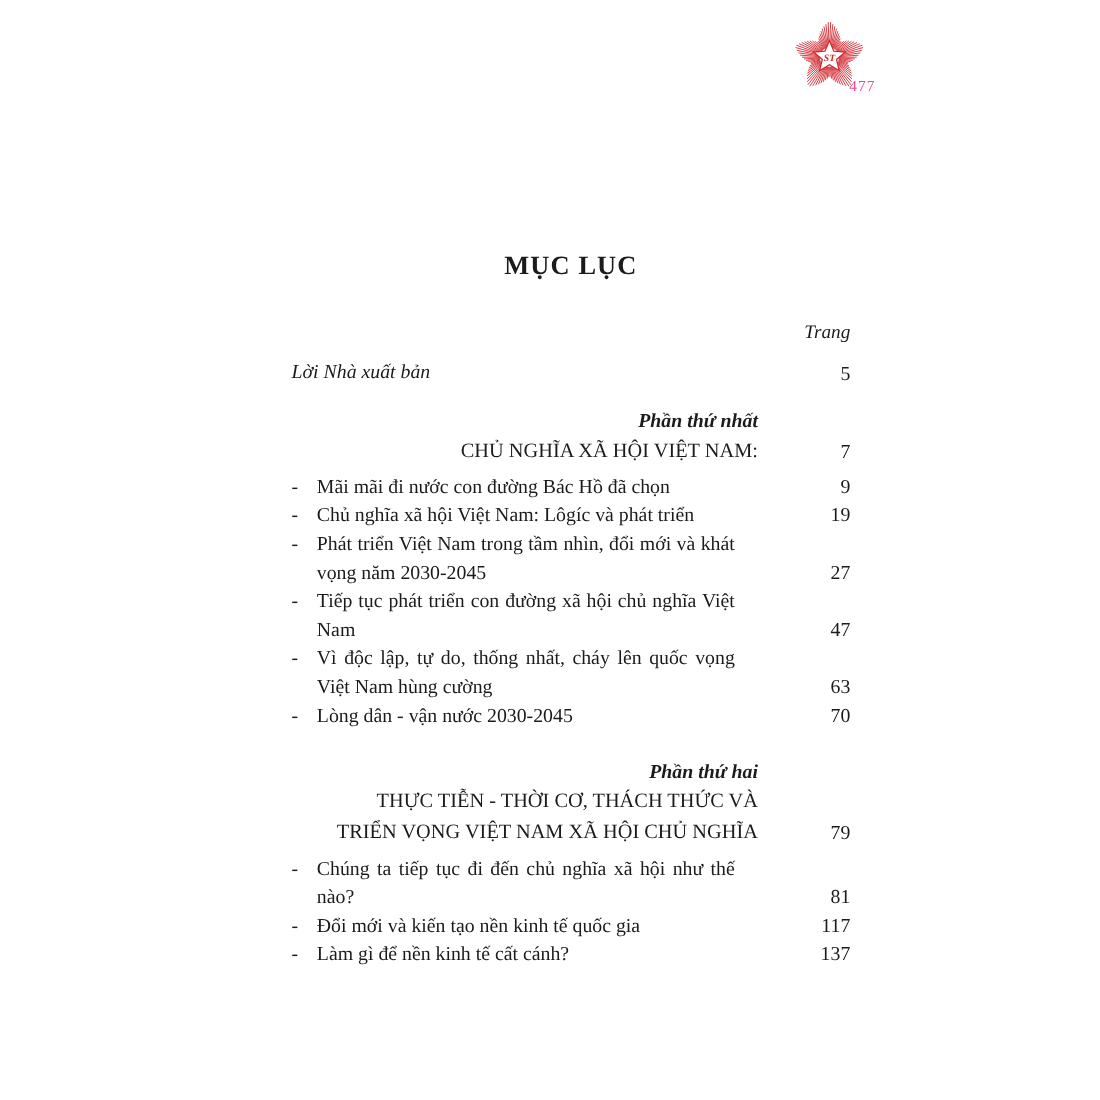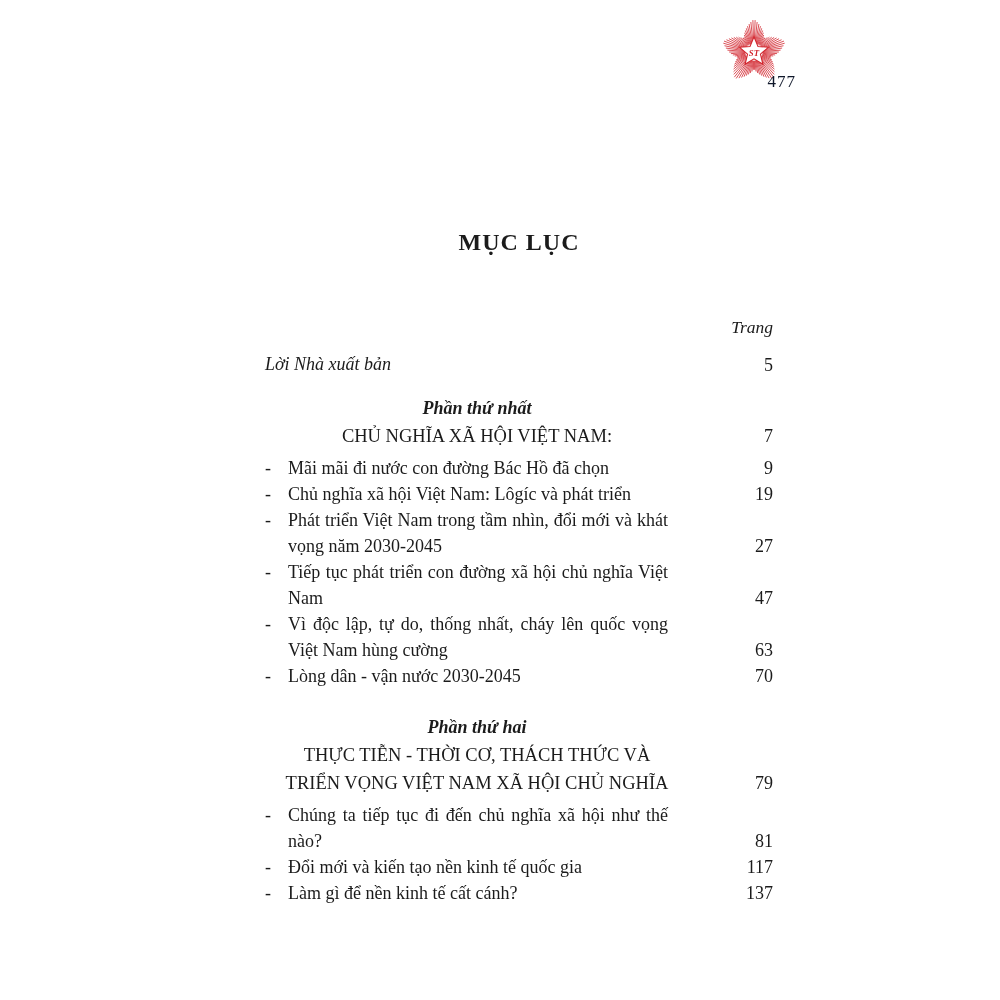--- a/index.html
+++ b/index.html
@@ -15,57 +15,57 @@
     position: absolute;
     left: 712px; top: 12px;
     width: 84px;
     text-align: right;
   }
   .logo-wrap svg { display: block; margin: 0 auto; }
   #logo-rays line { stroke: #d2262e; stroke-width: 1; }
   .corner-page-number {
     position: relative;
     margin-top: -20px;
-    font-size: 17px;
+    font-size: 14px;
     letter-spacing: 1px;
-    color: #0f172a;
+    color: #ec4899;
   }
   .toc {
     position: absolute;
     left: 265px; top: 226px;
     width: 508px;
   }
   .toc-title {
     text-align: center;
     font-weight: bold;
     font-size: 24px;
     letter-spacing: 1px;
     line-height: 32px;
   }
   .col-header {
     text-align: right;
     font-style: italic;
     font-size: 17.5px;
     line-height: 22px;
-    margin-top: 58px;
+    margin-top: 32px;
   }
   .front-row {
     display: flex;
     margin-top: 13px;
     font-size: 18px;
     line-height: 27px;
   }
   .front-row .front-label { flex: 1; font-style: italic; }
   .front-row .pg-cell { text-align: right; }
   .part { margin-top: 16px; }
   .part2 { margin-top: 24px; }
   .head-row { display: flex; }
   .head-lead {
     width: 424px;
-    text-align: center;
+    text-align: right;
     line-height: 28px;
   }
   .part-label {
     font-weight: bold;
     font-style: italic;
     font-size: 18px;
   }
   .head-line {
     font-weight: normal;
     font-size: 18.5px;

